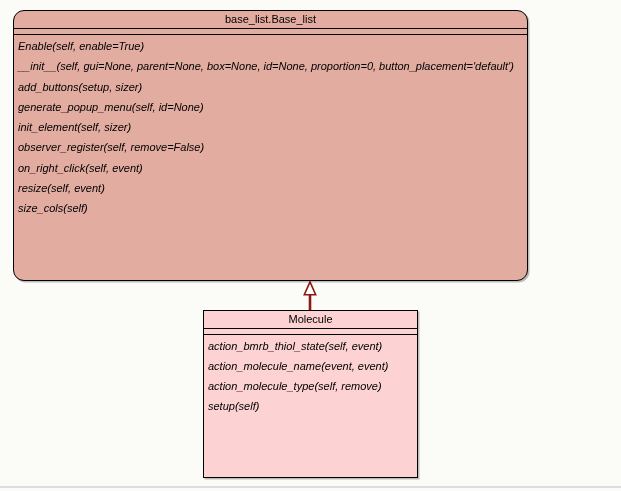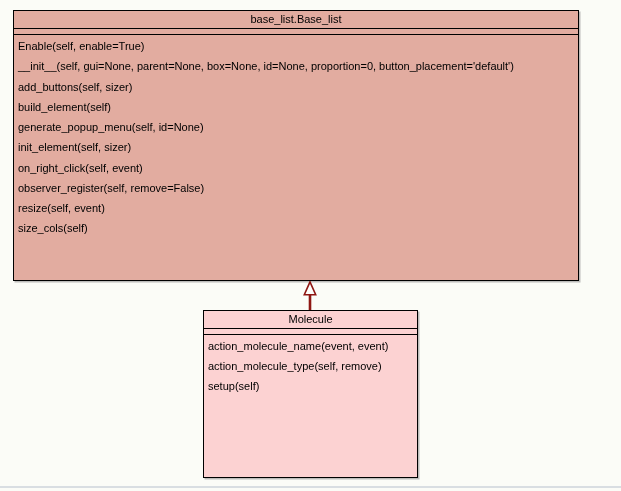--- a/index.html
+++ b/index.html
@@ -22,23 +22,24 @@
   .uml-node {
     position: absolute;
     border: 1.5px solid #000000;
     box-shadow: 1.5px 1.5px 0 rgba(110,110,110,0.45);
     box-sizing: border-box;
     font-size: 11px;
   }
   .uml-node.base {
     left: 13px;
     top: 10px;
-    width: 566px;
+    width: 515px;
     height: 271px;
     background: #e2aca0;
+    border-radius: 11px;
   }
   .uml-node.mol {
     left: 203px;
     top: 310px;
     width: 215px;
     height: 168px;
     background: #fcd2d2;
   }
   .uml-header {
     height: 17px;
@@ -47,20 +48,21 @@
     border-bottom: 1.5px solid #000000;
     white-space: nowrap;
     overflow: hidden;
   }
   .uml-attrs {
     height: 5px;
     border-bottom: 1.5px solid #000000;
   }
   .uml-methods {
     padding: 1px 0 0 4px;
+    font-style: italic;
   }
   .uml-method {
     white-space: nowrap;
     overflow: visible;
   }
   .base .uml-method { height: 20.25px; line-height: 20.25px; }
   .mol  .uml-method { height: 20.1px;  line-height: 20.1px;  }
   .edge {
     position: absolute;
     left: 300px;
@@ -79,40 +81,40 @@
 <body>
 
 <div class="stage">
 
   <div class="uml-node base">
     <div class="uml-header">base_list.Base_list</div>
     <div class="uml-attrs"></div>
     <div class="uml-methods">
         <div class="uml-method">Enable(self, enable=True)</div>
         <div class="uml-method">__init__(self, gui=None, parent=None, box=None, id=None, proportion=0, button_placement='default')</div>
-        <div class="uml-method">add_buttons(self, sizer)</div>
-        <div class="uml-method">build_element(self)</div>
+        <div class="uml-method">add_buttons(setup, sizer)</div>
         <div class="uml-method">generate_popup_menu(self, id=None)</div>
         <div class="uml-method">init_element(self, sizer)</div>
+        <div class="uml-method">observer_register(self, remove=False)</div>
         <div class="uml-method">on_right_click(self, event)</div>
-        <div class="uml-method">observer_register(self, remove=False)</div>
         <div class="uml-method">resize(self, event)</div>
         <div class="uml-method">size_cols(self)</div>
       </div>
   </div>
 
   <svg class="edge" width="20" height="30" viewBox="0 0 20 30">
     <line x1="10" y1="13.5" x2="10" y2="30" stroke="#8e1713" stroke-width="2.6"></line>
     <polygon points="10,0.9 4.3,13.8 15.7,13.8" fill="#fdfdfa" stroke="#8e1713" stroke-width="1.6"></polygon>
   </svg>
 
   <div class="uml-node mol">
     <div class="uml-header">Molecule</div>
     <div class="uml-attrs"></div>
     <div class="uml-methods">
+        <div class="uml-method">action_bmrb_thiol_state(self, event)</div>
         <div class="uml-method">action_molecule_name(event, event)</div>
         <div class="uml-method">action_molecule_type(self, remove)</div>
         <div class="uml-method">setup(self)</div>
       </div>
   </div>
 
   <div class="bottom-divider"></div>
 
 </div>
 

